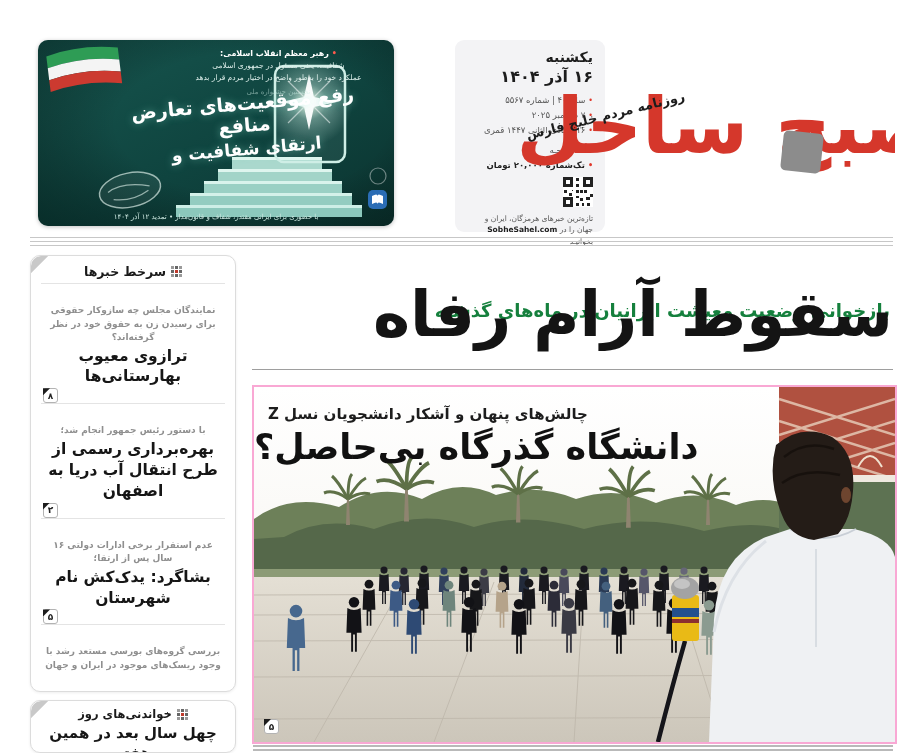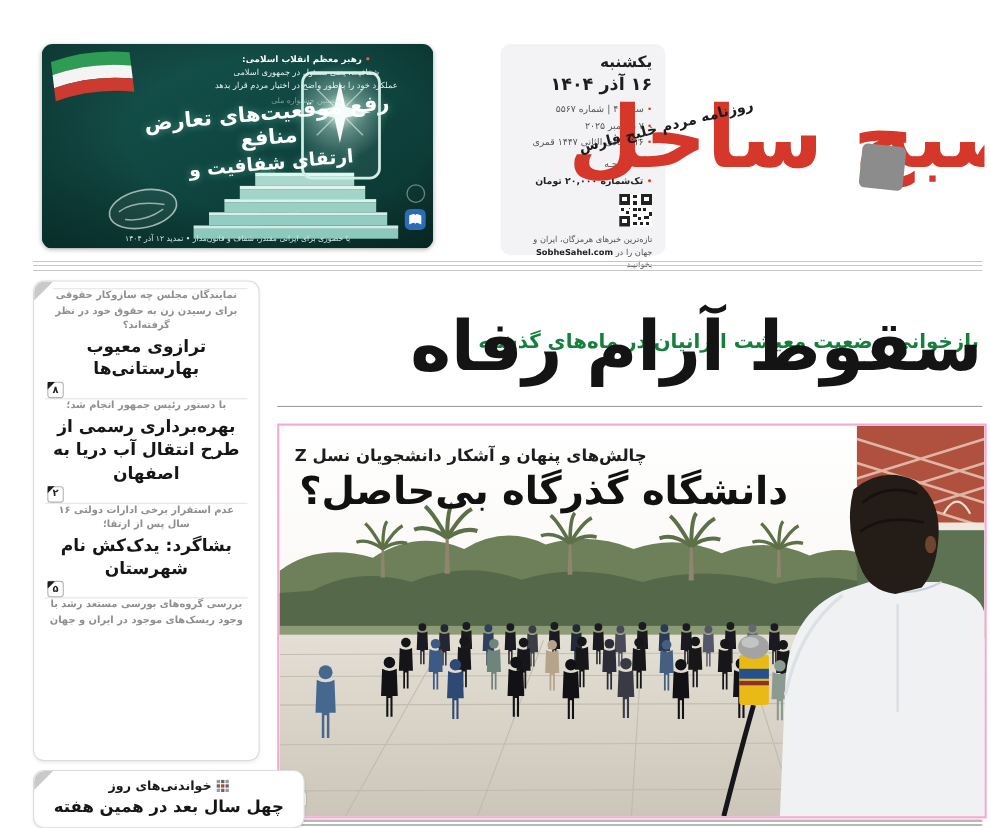--- a/index.html
+++ b/index.html
@@ -67,40 +67,40 @@
   .pagebox::before{content:"";position:absolute;top:-1px;left:-1px;width:7px;height:7px;
     background:#1d1d1d;clip-path:polygon(0 0,100% 0,0 100%);}
   .pagebox.sm{width:15px;height:15px;font-size:9px;border-radius:3px;}
 
   
   .photo{left:252px;top:385px;width:641px;height:355px;border:2px solid #f9a8d4;box-sizing:content-box;
     overflow:hidden;background:#fff;}
   .photo svg{position:absolute;inset:0;}
   .ph-kicker{position:absolute;left:14px;top:18px;font-size:15px;font-weight:700;color:#1d1d1d;
     white-space:nowrap;}
-  .ph-title{position:absolute;left:18px;top:40px;font-size:35px;font-weight:900;color:#111;
+  .ph-title{position:absolute;left:0;top:40px;font-size:35px;font-weight:900;color:#111;
     white-space:nowrap;}
   .ph-pagebox{position:absolute;left:10px;bottom:8px;}
 
   
   .sidebar{left:30px;top:255px;width:206px;height:437px;background:#fff;border:1px solid #dcdcdc;
     border-radius:10px;box-sizing:border-box;padding:6px 10px 0;overflow:hidden;
     box-shadow:0 1px 3px rgba(0,0,0,.07);}
-  .readings{left:30px;top:700px;width:247px;height:53px;background:#fff;border:1px solid #dcdcdc;
+  .readings{left:30px;top:700px;width:206px;height:53px;background:#fff;border:1px solid #dcdcdc;
     border-radius:10px;box-sizing:border-box;padding:6px 10px 0;overflow:hidden;
     box-shadow:0 1px 3px rgba(0,0,0,.07);}
   .fold::after{content:"";position:absolute;top:0;left:0;width:17px;height:17px;
     background:linear-gradient(135deg,#c9c9c9 0 49%,#ffffff 52% 100%);border-radius:10px 0 4px 0;}
   .sb-header{display:flex;align-items:center;justify-content:center;gap:5px;
     font-size:12.5px;font-weight:900;color:#1a1a1a;padding:2px 0 4px;}
   .grid-icon{display:inline-grid;grid-template-columns:repeat(3,3px);grid-auto-rows:3px;gap:1px;}
   .grid-icon i{display:block;background:#666;}
   .grid-icon i.r{background:#c0392b;}
   .grid-icon i.l{background:#9a9a9a;}
-  .sb-item{padding:0 2px 1px;border-top:1px solid #e4e4e4;}
+  .sb-item{padding:20px 2px 1px;border-top:1px solid #e4e4e4;}
   .sb-kicker{font-size:9px;color:#8f8f8f;line-height:1.5;text-align:center;font-weight:600;}
   .sb-title{font-size:15.5px;font-weight:900;color:#161616;text-align:center;line-height:1.35;margin-top:1px;}
   .sb-foot{display:flex;justify-content:flex-end;height:14px;margin-top:1px;padding-right:8px;}
   .rd-title{font-size:15px;font-weight:900;color:#161616;text-align:center;line-height:1.3;margin-top:1px;}
 </style>
 </head>
 <body>
 
 <div class="abs ad-banner">
   <svg viewBox="0 0 356 186">
@@ -379,20 +379,34 @@
     </g>
   </svg>
   <div class="ph-kicker">چالش‌های پنهان و آشکار دانشجویان نسل Z</div>
   <div class="ph-title">دانشگاه گذرگاه بی‌حاصل؟</div>
   <div class="ph-pagebox pagebox sm">۵</div>
 </div>
 
 <div class="abs bottom-rules"></div>
 
 <div class="abs sidebar fold">
+  <div class="sb-header">
+    <span class="grid-icon">
+      <i class="l"></i>
+        <i></i>
+        <i class="l"></i>
+        <i></i>
+        <i class="r"></i>
+        <i></i>
+        <i class="l"></i>
+        <i></i>
+        <i class="l"></i>
+    </span>
+    <span>سرخط خبرها</span>
+  </div>
 
   <div class="sb-item">
     <div class="sb-kicker">نمایندگان مجلس چه سازوکار حقوقی برای رسیدن زن به حقوق خود در نظر گرفته‌اند؟</div>
     <div class="sb-title">ترازوی معیوب بهارستانی‌ها</div>
     <div class="sb-foot">
         <div class="pagebox sm">۸</div>
       </div>
   </div>
 
   <div class="sb-item">

